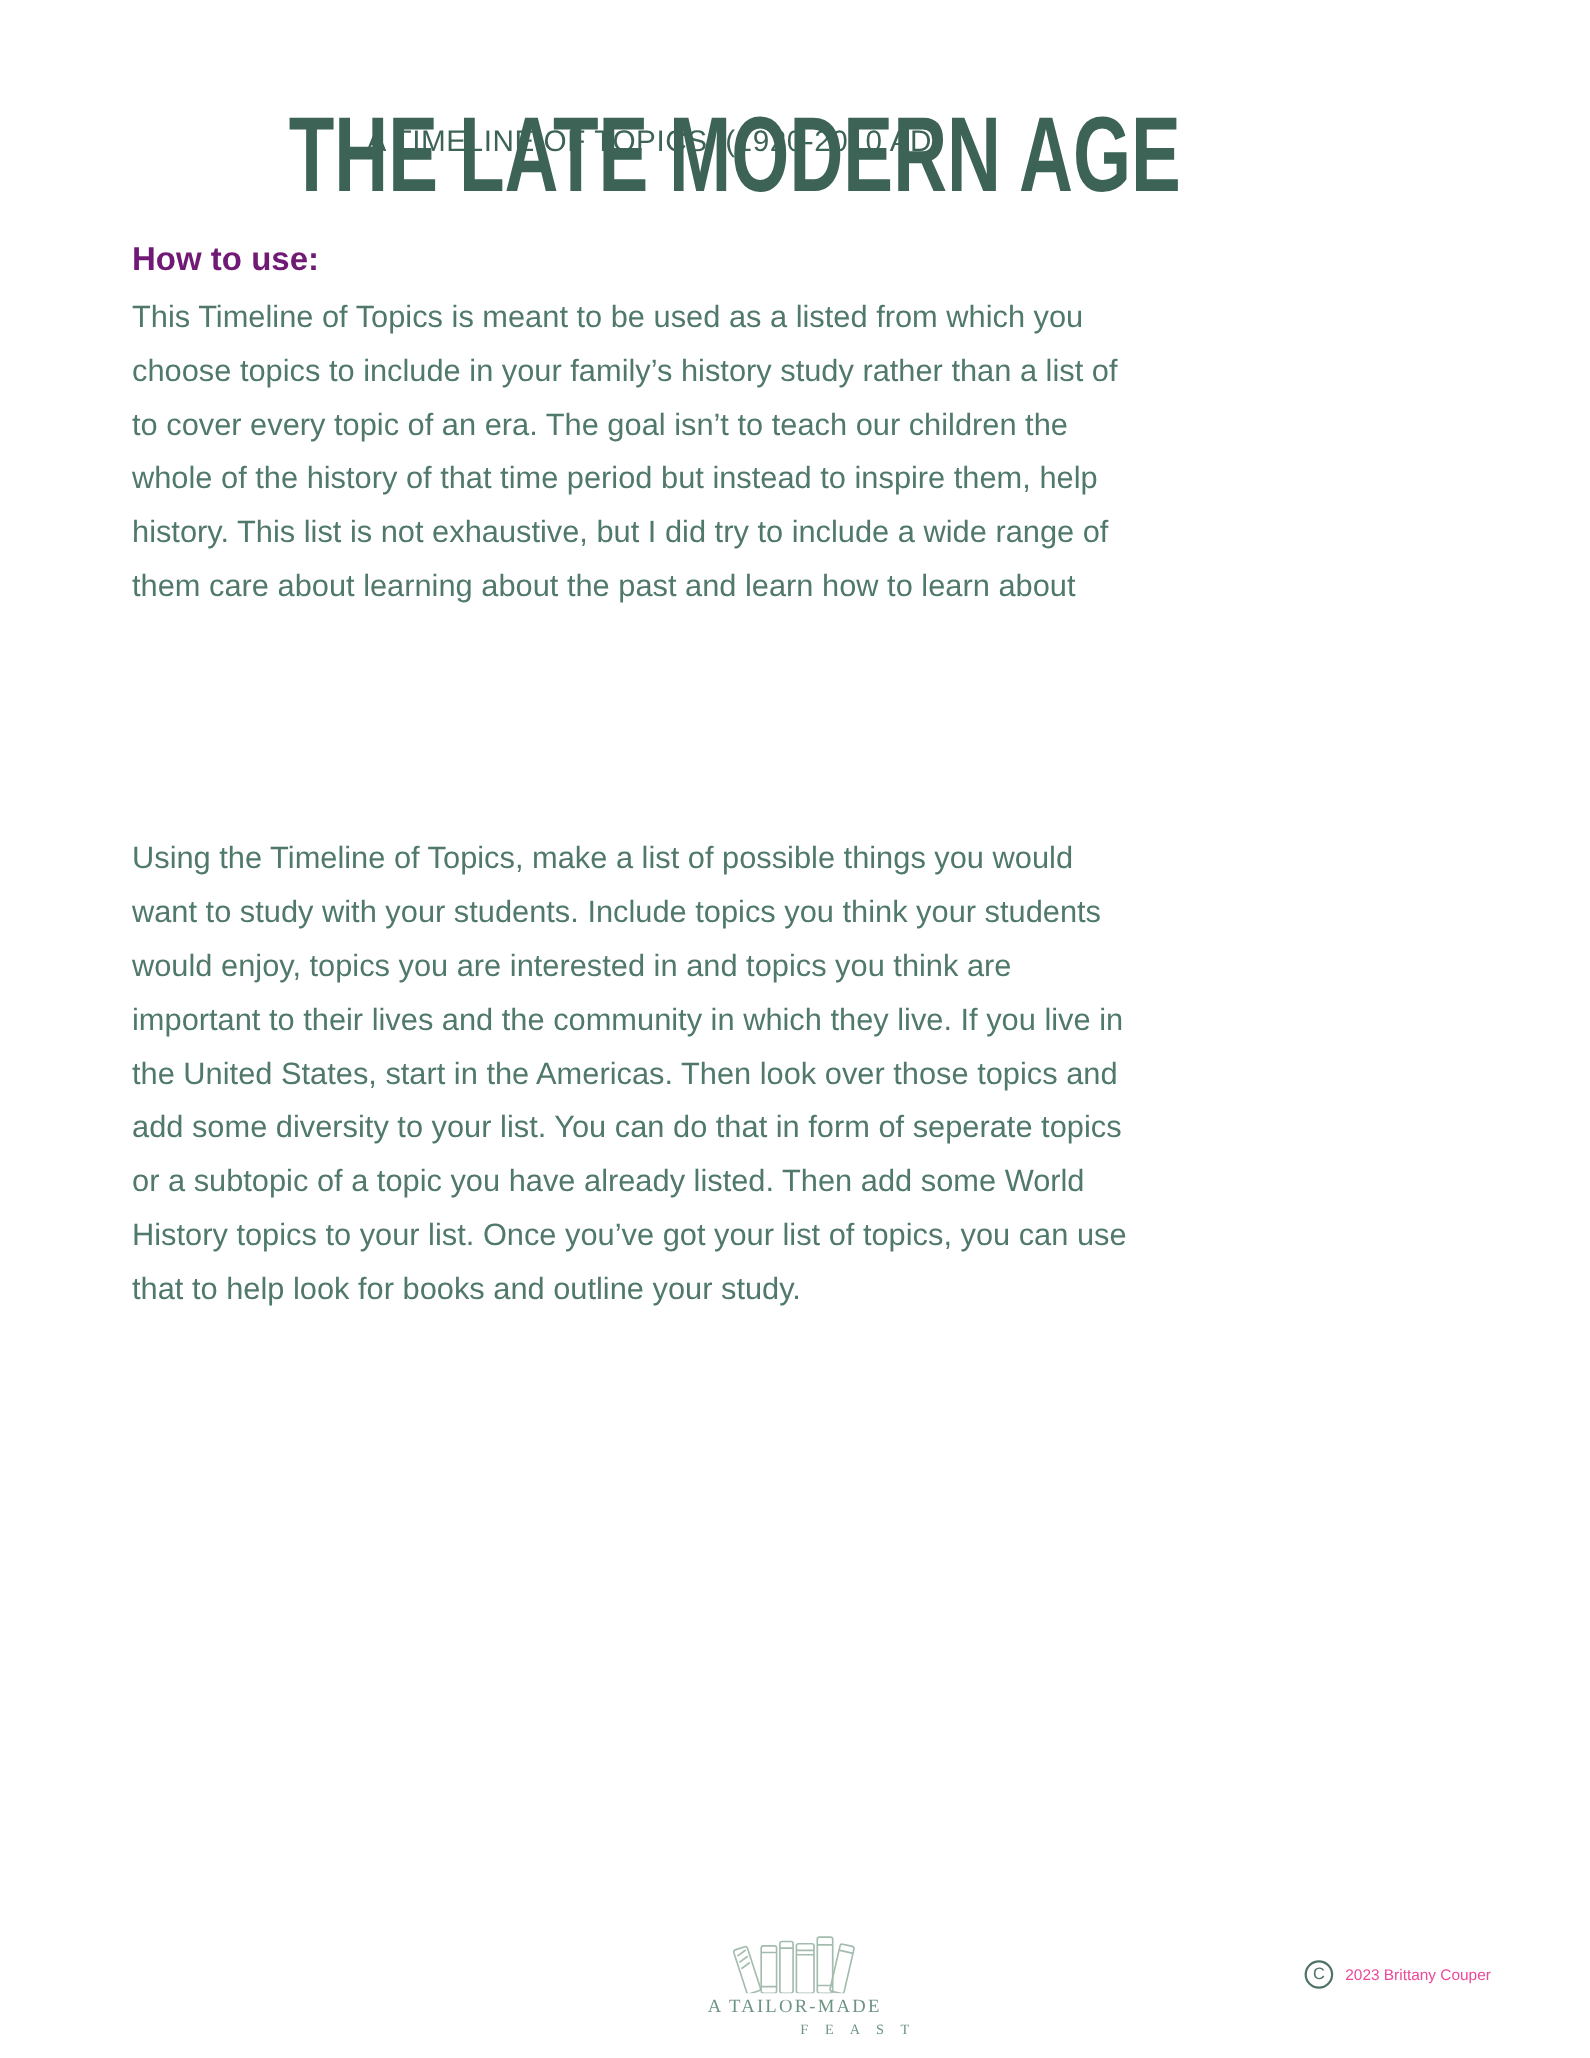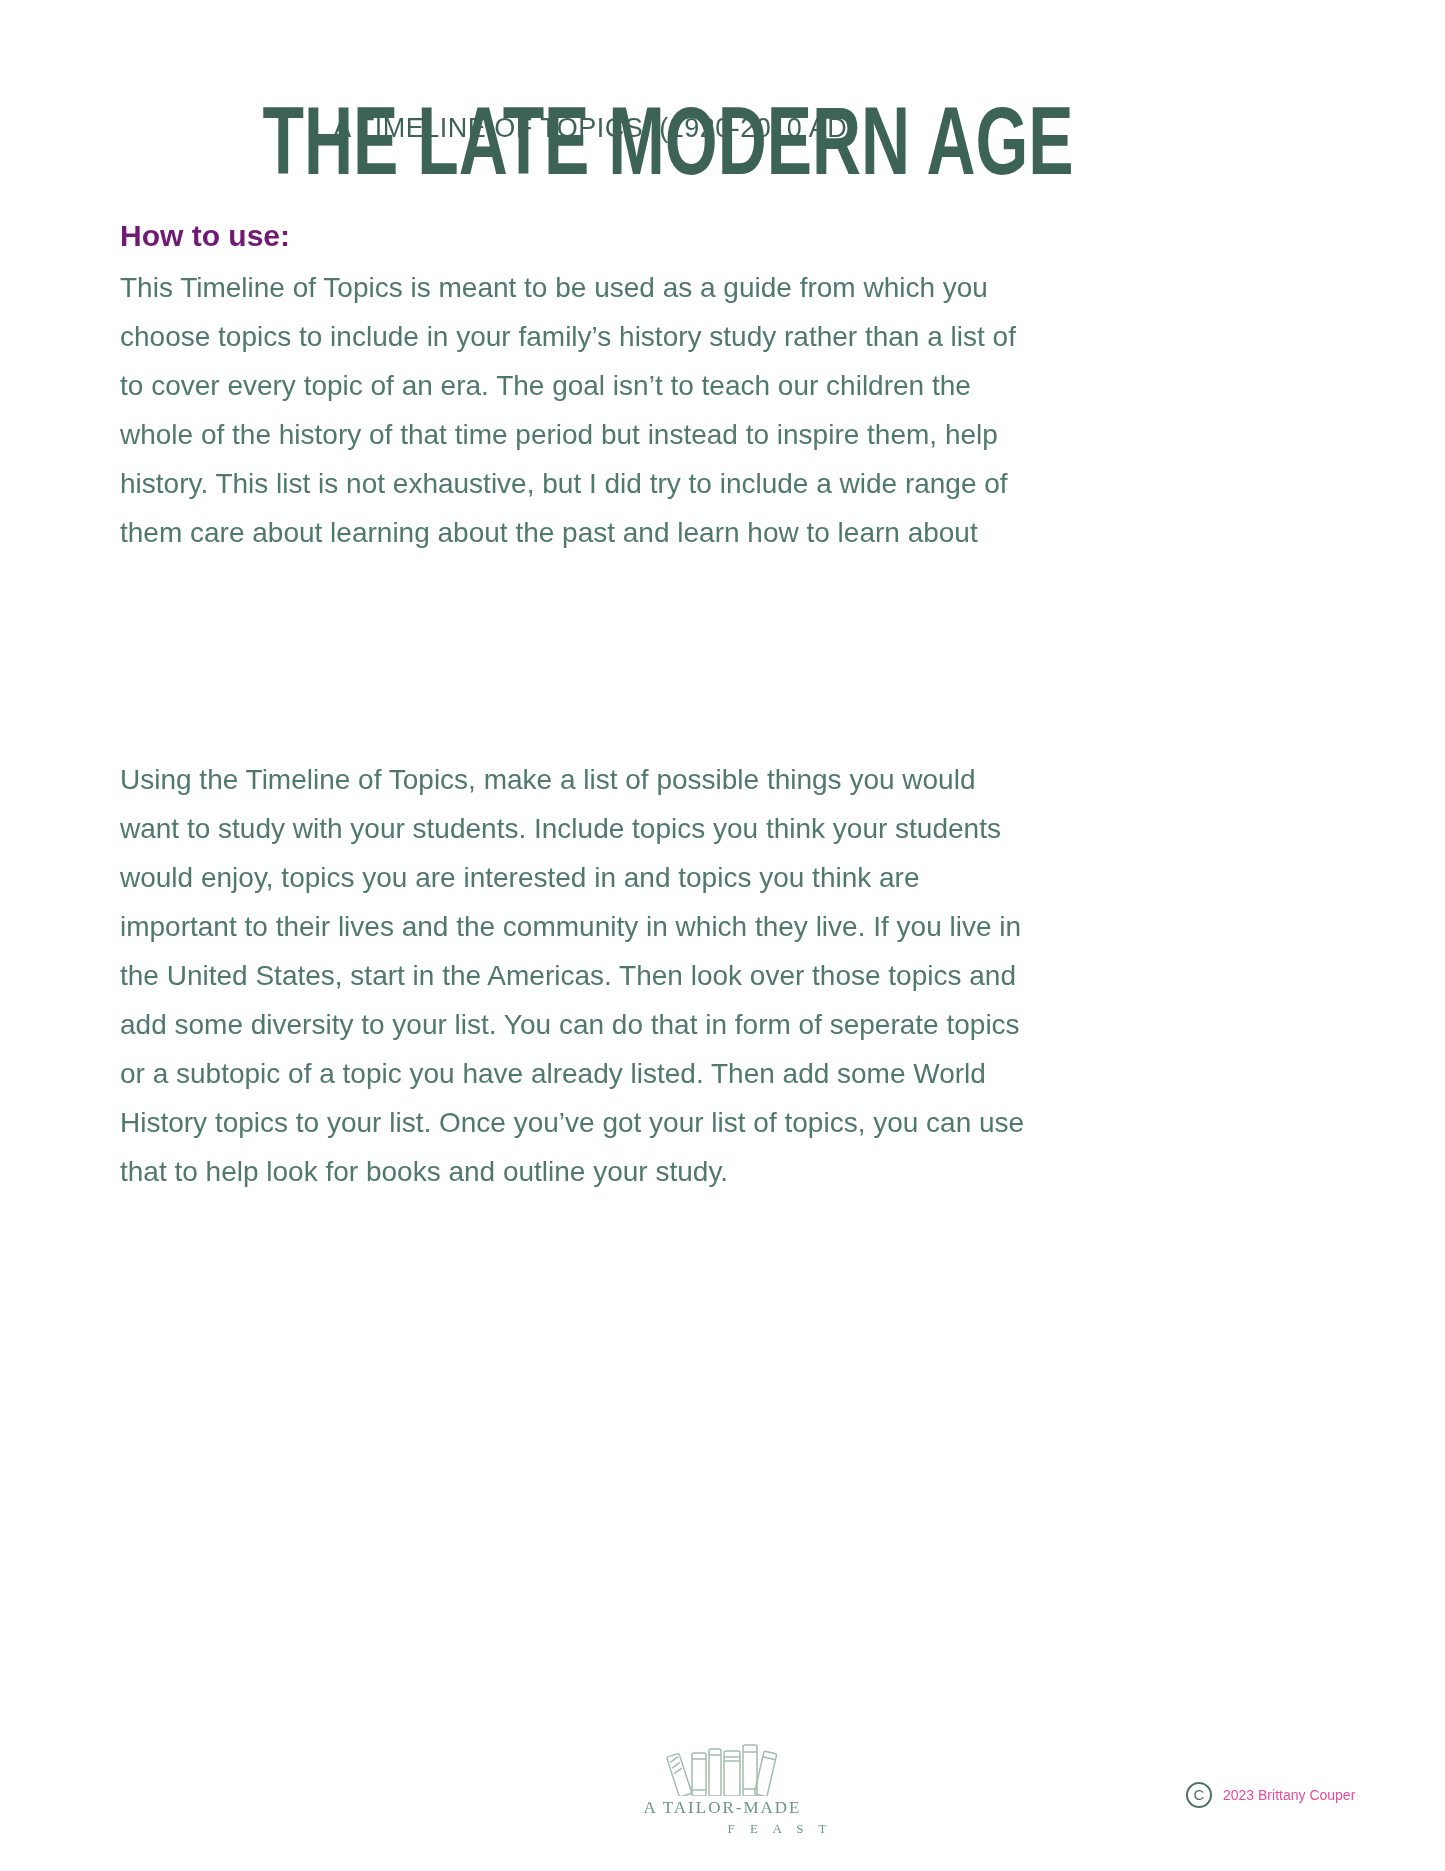--- a/index.html
+++ b/index.html
@@ -58,21 +58,21 @@
     color: #50796c;
     white-space: nowrap;
   }
   .para-1 { top: 263px; }
   .para-2 { top: 755px; }
   .brand-logo {
     position: absolute;
     left: 0;
     right: 0;
     top: 1742px;
-    margin: 0 auto;
+    margin: 16px auto;
     width: 220px;
     text-align: center;
   }
   .books-svg { display: block; margin: 0 auto; }
   .brand-name {
     font-family: "Liberation Serif", serif;
     font-size: 17px;
     letter-spacing: 2px;
     color: #6e9484;
     margin-top: 2px;
@@ -118,21 +118,21 @@
 <div class="page">
 
   <div class="header">
     <h1 class="title">THE LATE MODERN AGE</h1>
     <div class="subtitle">A TIMELINE OF TOPICS  (1920-2010 AD)</div>
   </div>
 
   <h2 class="section-heading">How to use:</h2>
 
   <div class="body-para para-1">
-      <div class="text-line">This Timeline of Topics is meant to be used as a guide from which you</div>
+      <div class="text-line">This Timeline of Topics is meant to be used as a listed from which you</div>
       <div class="text-line">choose topics to include in your family’s history study rather than a list of</div>
       <div class="text-line">to cover every topic of an era. The goal isn’t to teach our children the</div>
       <div class="text-line">whole of the history of that time period but instead to inspire them, help</div>
       <div class="text-line">history. This list is not exhaustive, but I did try to include a wide range of</div>
       <div class="text-line">them care about learning about the past and learn how to learn about</div>
     </div>
 
   <div class="body-para para-2">
       <div class="text-line">Using the Timeline of Topics, make a list of possible things you would</div>
       <div class="text-line">want to study with your students. Include topics you think your students</div>

